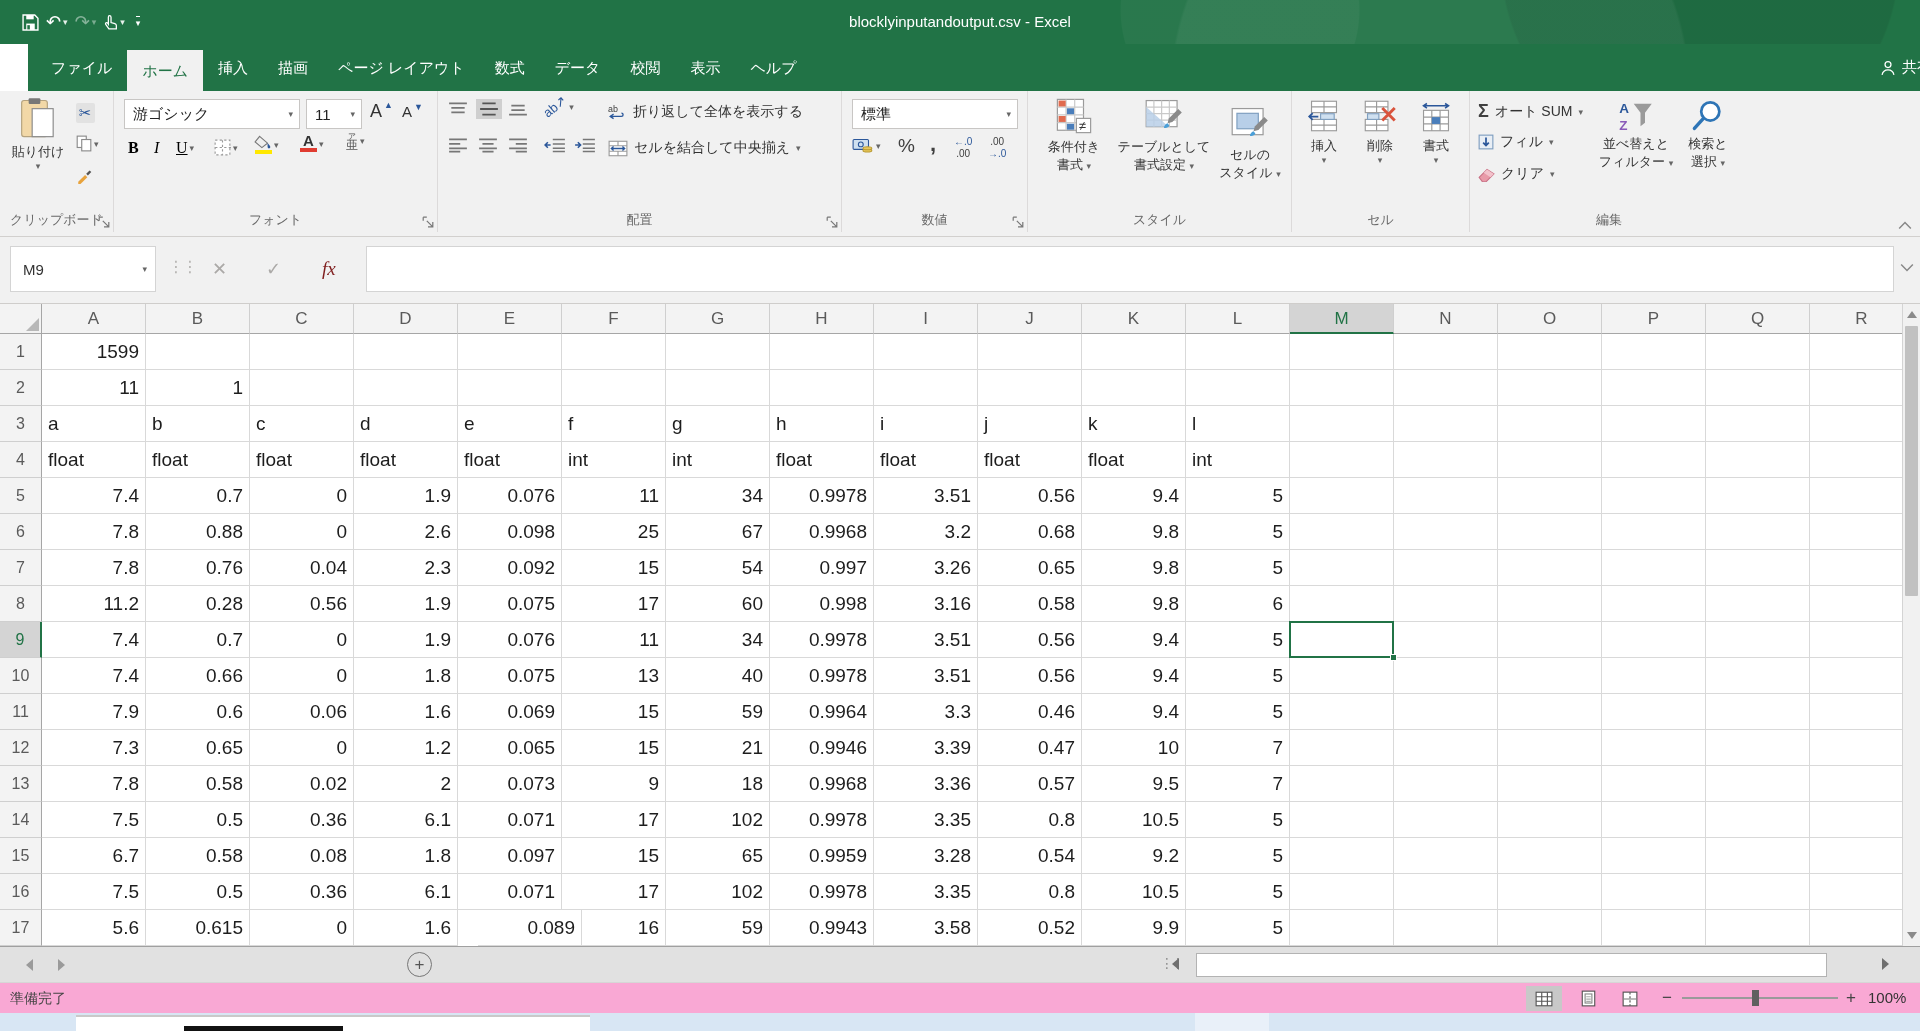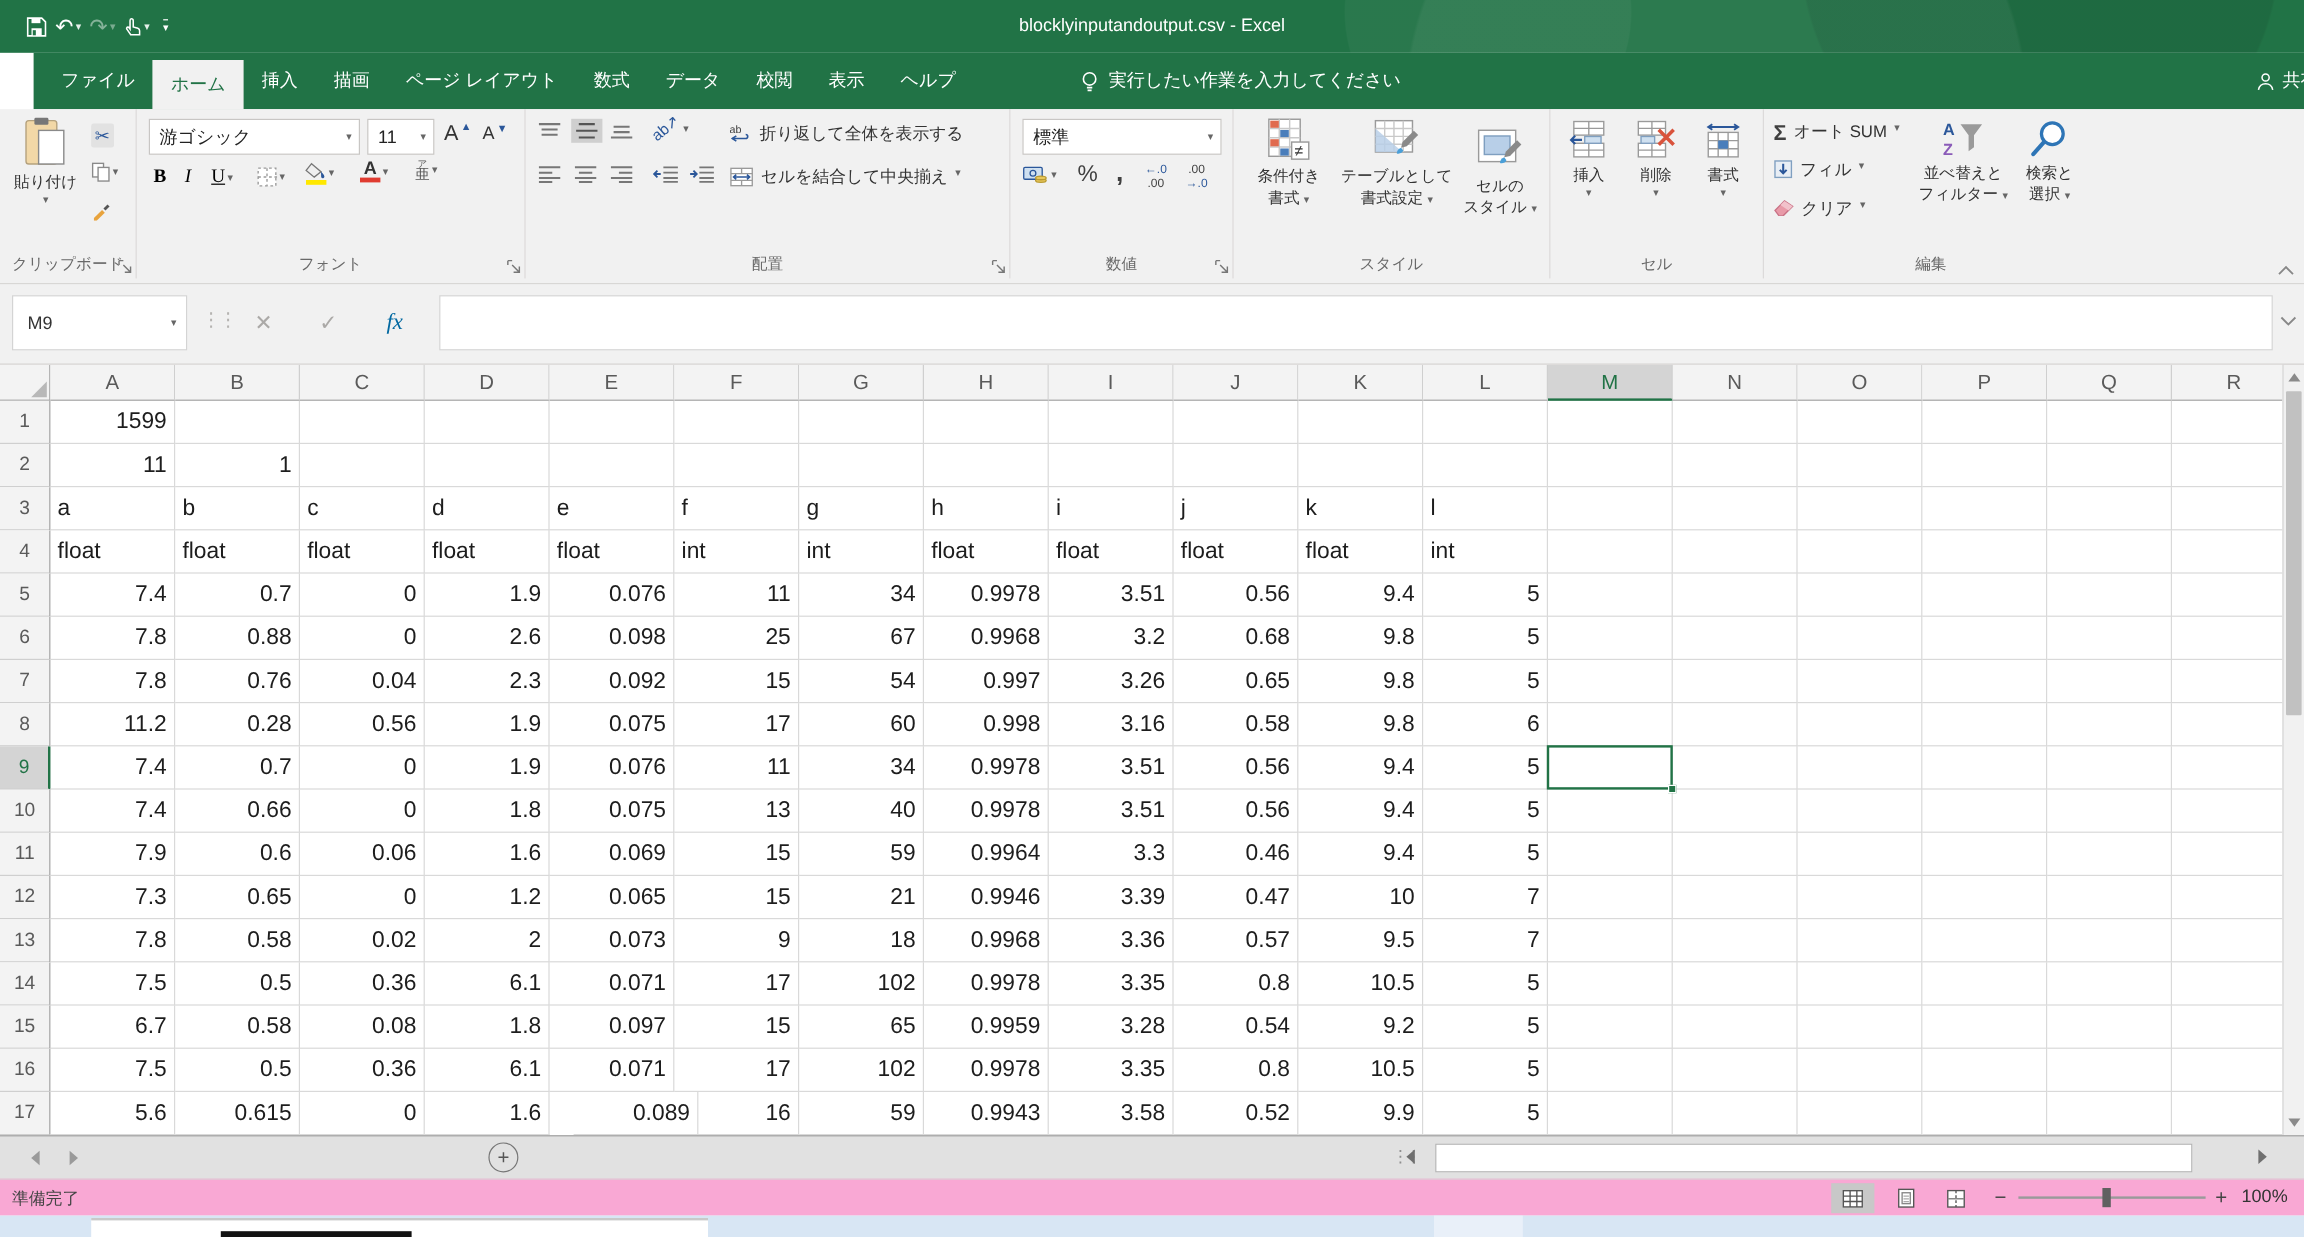--- a/index.html
+++ b/index.html
@@ -33,21 +33,21 @@
     color:#fff; font-size:15px; }
   .share { position:absolute; right:16px; top:0; height:47px; display:flex; align-items:center; gap:6px;
     color:#fff; font-size:15px; }
 
   
   .ribbon { position:absolute; left:0; top:91px; width:1920px; height:146px; background:#f1f1f1;
     border-bottom:1px solid #d2d0ce; }
   .rgroup { position:absolute; top:0; height:141px; border-right:1px solid #dcdada; }
   .glabel { position:absolute; bottom:3px; left:0; right:0; text-align:center; font-size:13px; color:#696969; }
   .launcher { position:absolute; right:3px; bottom:4px; width:12px; height:12px; }
-  .rbtn { position:absolute; display:flex; align-items:flex-start; color:#333; font-size:14px; white-space:nowrap; }
+  .rbtn { position:absolute; display:flex; align-items:center; color:#333; font-size:14px; white-space:nowrap; }
   .bigbtn { position:absolute; display:flex; flex-direction:column; align-items:center; color:#333;
     font-size:13px; text-align:center; }
   .dd { font-size:9px; color:#666; }
   .combo { position:absolute; background:#fff; border:1px solid #c8c6c4; display:flex; align-items:center;
     font-size:15px; color:#222; }
   .combo .val { flex:1; padding-left:8px; }
   .combo .dd { padding-right:6px; }
   .mini { position:absolute; display:flex; align-items:center; gap:2px; }
   .sigma { font-size:18px; color:#404040; font-weight:bold; }
   .pct { font-size:19px; color:#404040; }
@@ -66,21 +66,21 @@
   .cutbg { background:#e2e2e2; border-radius:2px; padding:1px 3px; }
 
   
   .fbar { position:absolute; left:0; top:237px; width:1920px; height:67px; background:#f1f1f1;
     border-bottom:1px solid #cfcdcb; }
   .namebox { position:absolute; left:10px; top:9px; width:146px; height:46px; background:#fff;
     border:1px solid #d4d4d4; display:flex; align-items:center; font-size:15px; color:#333; }
   .namebox .val { flex:1; padding-left:12px; }
   .fsplit { position:absolute; left:168px; top:20px; color:#b5b3b1; font-size:16px; letter-spacing:-2px; }
   .fbtn { position:absolute; top:0; height:64px; display:flex; align-items:center; color:#aba9a7; font-size:18px; }
-  .fx { font-family:"Liberation Serif",serif; font-style:italic; color:#0369a1; font-size:19px; }
+  .fx { font-family:"Liberation Serif",serif; font-style:italic; color:#7f1d1d; font-size:19px; }
   .ffield { position:absolute; left:366px; top:9px; width:1528px; height:46px; background:#fff;
     border:1px solid #d4d4d4; }
   .fexpand { position:absolute; right:6px; top:26px; color:#888; }
 
   
   .grid { position:absolute; left:0; top:304px; width:1902px; height:642px; background:#fff; overflow:hidden; }
   .corner { position:absolute; left:0; top:0; width:42px; height:30px; background:#f3f3f3;
     border-right:1px solid #a6a6a6; border-bottom:1px solid #a6a6a6; }
   .corner:after { content:""; position:absolute; right:2px; bottom:2px; border-left:13px solid transparent;
     border-bottom:13px solid #b8b8b8; }
@@ -177,27 +177,20 @@
         <div class="rtab active">ホーム</div>
         <div class="rtab">挿入</div>
         <div class="rtab">描画</div>
         <div class="rtab">ページ レイアウト</div>
         <div class="rtab">数式</div>
         <div class="rtab">データ</div>
         <div class="rtab">校閲</div>
         <div class="rtab">表示</div>
         <div class="rtab">ヘルプ</div>
       </div>
-    <div class="tellme">
-      <svg width="16" height="18" viewBox="0 0 14 16">
-          <circle cx="7" cy="6" r="4.6" fill="none" stroke="#fff" stroke-width="1.2"></circle>
-          <path d="M5 12.5h4M5.5 14.5h3" stroke="#fff" stroke-width="1.2"></path>
-        </svg>
-      <span>実行したい作業を入力してください</span>
-    </div>
     <div class="share">
       <svg width="16" height="16" viewBox="0 0 14 14">
           <circle cx="7" cy="4" r="2.6" fill="none" stroke="#fff" stroke-width="1.1"></circle>
           <path d="M1.8 13c.6-3 2.7-4.4 5.2-4.4S11.6 10 12.2 13" fill="none" stroke="#fff" stroke-width="1.1"></path>
         </svg>
       <span>共有</span>
     </div>
   </div>
 
   <div class="ribbon">

